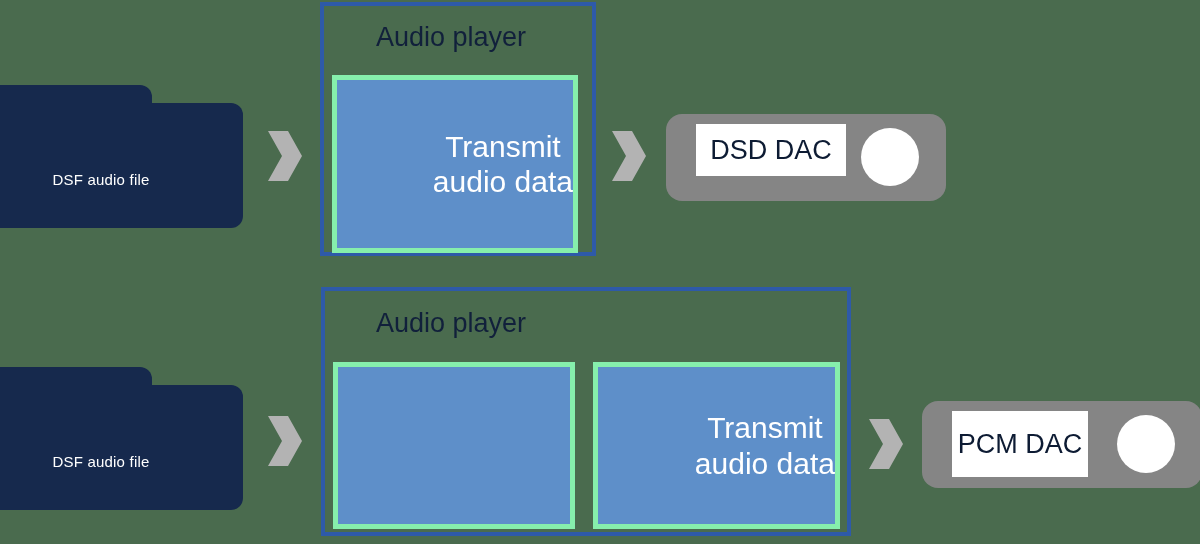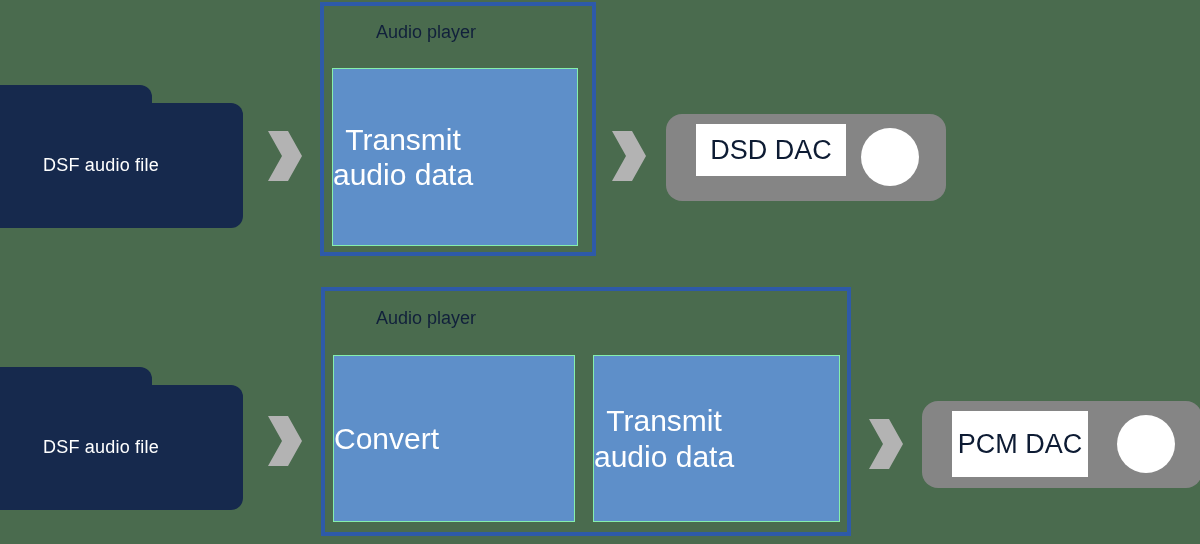--- a/index.html
+++ b/index.html
@@ -36,65 +36,66 @@
     left: -20px;
     top: 18px;
     width: 263px;
     height: 125px;
     background: #16294d;
     border-radius: 12px 12px 12px 12px;
   }
   .folder .label {
     position: absolute;
     left: 0;
-    top: 18px;
+    top: 32px;
     width: 202px;
     height: 125px;
     display: flex;
     align-items: center;
     justify-content: center;
     color: #ffffff;
-    font-size: 18px;
+    font-size: 15px;
     letter-spacing: 0.2px;
     white-space: nowrap;
   }
 
   
   .chevron {
     position: absolute;
     background: #b3b3b3;
   }
 
   
   .player-box {
     position: absolute;
     border: 4px solid #2e5aa8;
     box-sizing: border-box;
     background: transparent;
   }
   .player-title {
     position: absolute;
     color: #11203b;
-    font-size: 18px;
+    font-size: 27px;
     white-space: nowrap;
   }
 
   
   .proc {
     position: absolute;
     background: #5e8fc9;
-    border: 1px solid #86efac;
+    border: 5px solid #86efac;
     box-sizing: border-box;
     display: flex;
     align-items: center;
-    justify-content: flex-start;
+    justify-content: flex-end;
     text-align: center;
     color: #ffffff;
     font-size: 30px;
     line-height: 1.18;
+    margin-top: 7px;
   }
 
   
   .dac {
     position: absolute;
     background: #858585;
     border-radius: 16px;
   }
   .dac .display {
     position: absolute;
@@ -154,21 +155,20 @@
 
   <svg class="chevron" style="left:268px; top:416px; width:34px; height:50px; background:transparent;" viewBox="0 0 34 50">
     <path d="M0,0 L20,0 L34,25 L20,50 L0,50 L14,25 Z" fill="#b3b3b3"></path>
   </svg>
 
   <div class="player-box" style="left:321px; top:287px; width:530px; height:249px;"></div>
   <div class="player-title" style="left:376px; top:308px;">Audio player</div>
 
   <div class="proc" style="left:333px; top:355px; width:242px; height:167px;">
     <div>
-      <div>Convert</div>
     </div>
   </div>
 
   <div class="proc" style="left:593px; top:355px; width:247px; height:167px;">
     <div>
       <div>Transmit</div>
       <div>audio data</div>
     </div>
   </div>
 

